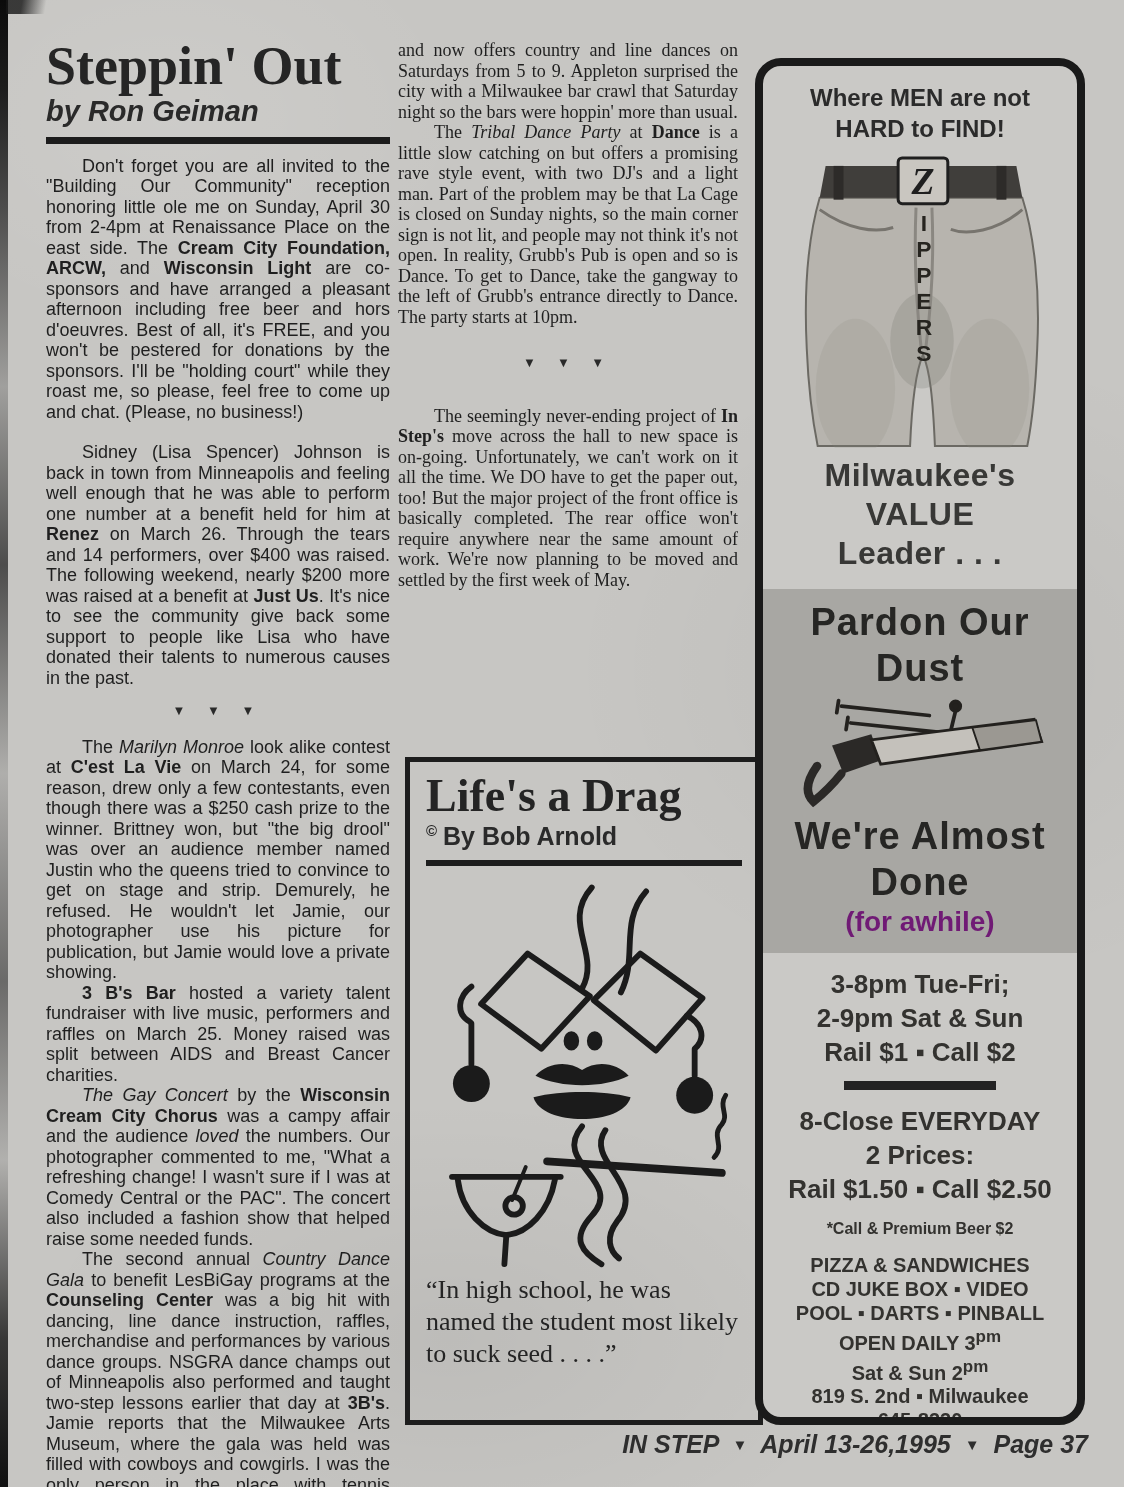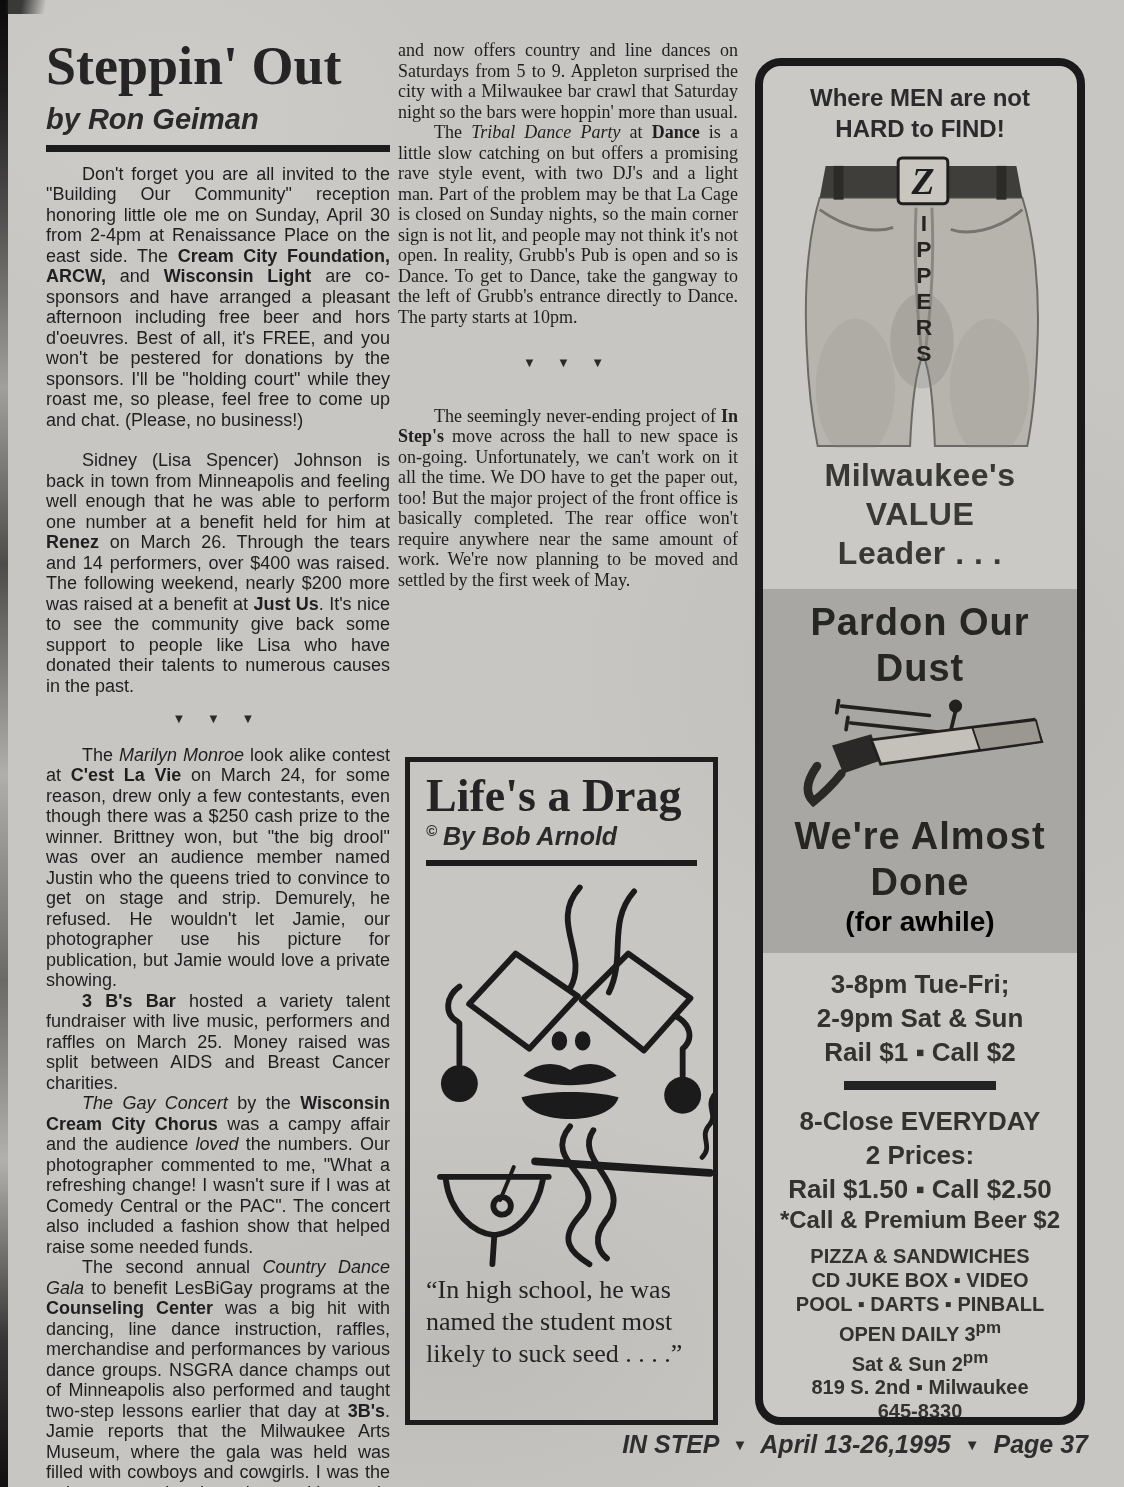--- a/index.html
+++ b/index.html
@@ -15,57 +15,57 @@
     background:linear-gradient(180deg,#0b0b0b 0%,#1d1d1d 6%,rgba(35,35,35,.75) 14%,rgba(70,70,70,.3) 26%,rgba(25,25,25,.7) 38%,rgba(80,80,80,.2) 52%,rgba(30,30,30,.55) 66%,rgba(90,90,90,.2) 78%,rgba(20,20,20,.8) 90%,#101010 100%);}
   .scan-corner{position:absolute;left:6px;top:0;width:52px;height:14px;
     background:linear-gradient(100deg,#161616 30%,transparent 75%);opacity:.8;border-radius:0 0 10px 0;}
 
   
   .col{position:absolute;}
   .col1{left:46px;top:38px;width:344px;}
   .col2{left:398px;top:40px;width:340px;}
   .title{margin:0;font-family:"Liberation Serif","DejaVu Serif",serif;font-weight:bold;
     font-size:54px;letter-spacing:0px;color:#252525;line-height:1.05;}
-  .byline{font-weight:bold;font-style:italic;font-size:29px;color:#2a2a2a;margin-top:8px;}
+  .byline{font-weight:bold;font-style:italic;font-size:29px;color:#2a2a2a;}
   .title-rule{height:7px;background:#1c1c1c;margin-top:9px;}
   .body-text{margin-top:12px;font-size:18px;line-height:20.5px;text-align:justify;color:#1f1f1f;}
   .col2 .body-text{margin-top:0;font-family:Liberation Serif, serif;}
   .article-p{margin:0;}
   .article-p.indent{text-indent:36px;}
   .article-p.gap{margin-top:20px;}
   .article-p .b{font-weight:bold;}
   .article-p .i{font-style:italic;}
   .sep{text-align:center;font-size:13px;letter-spacing:9px;color:#2a2a2a;margin:13px 0 15px;}
   .sep-big{margin:26px 0 32px;}
 
   
-  .cartoon-box{position:absolute;left:405px;top:757px;width:313px;height:668px;
+  .cartoon-box{position:absolute;left:405px;top:757px;width:358px;height:668px;
     border:5px solid #1d1d1d;box-sizing:border-box;padding:10px 16px;overflow:hidden;}
   .cartoon-title{font-family:"Liberation Serif","DejaVu Serif",serif;font-weight:bold;
     font-size:46px;color:#242424;line-height:1.05;}
-  .cartoon-byline{font-weight:bold;font-style:italic;font-size:25px;color:#2a2a2a;margin-top:2px;}
+  .cartoon-byline{font-weight:bold;font-size:25px;color:#2a2a2a;margin-top:2px;}
   .c-sym{font-size:60%;vertical-align:super;margin-right:6px;}
   .cartoon-rule{height:6px;background:#1d1d1d;margin-top:8px;}
   .cartoon-art{display:block;margin:6px auto 0;}
   .cartoon-caption{font-family:"Liberation Serif","DejaVu Serif",serif;font-size:26px;
     line-height:32px;color:#242424;margin-top:4px;}
 
   
   .ad{position:absolute;left:755px;top:58px;width:330px;height:1367px;box-sizing:border-box;
     border:8px solid #1a1a1a;border-radius:26px;background:#cac9c6;overflow:hidden;text-align:center;color:#2e2d2b;}
   .ad-headline{padding-top:16px;font-weight:bold;font-size:24px;line-height:31px;color:#2b2b2b;}
   .u{text-decoration-thickness:3px;text-underline-offset:4px;}
   .jeans-art{display:block;margin:6px auto 0;}
   .ad-value{margin-top:8px;font-weight:bold;font-size:32px;line-height:39px;color:#383836;letter-spacing:.5px;}
   .ad-dust{margin-top:16px;background:#a8a7a3;padding:10px 0 14px;}
   .dust-head{font-weight:bold;font-size:38px;line-height:46px;color:#262624;letter-spacing:1px;}
-  .dust-sub{font-weight:bold;font-size:28px;line-height:34px;color:#000000;}
+  .dust-sub{font-weight:bold;font-size:28px;line-height:34px;color:#701a75;}
   .hammer-art{display:block;margin:2px auto;}
   .ad-hours{margin-top:14px;font-weight:bold;font-size:26px;line-height:34px;color:#33322f;}
-  .ad-hours .note{font-size:24px;line-height:28px;}
+  .ad-hours .note{font-size:16px;line-height:28px;margin-top:9px;}
   .ad-divider{width:152px;height:9px;background:#232323;margin:12px auto;}
   .ad-amenities{margin-top:10px;font-weight:bold;font-size:20px;line-height:24px;color:#33322f;}
   .sup{font-size:17px;vertical-align:super;}
 
   
   .footer{position:absolute;right:36px;top:1430px;font-style:italic;font-weight:bold;
     font-size:25px;color:#2e2e2e;}
   .footer .tri{font-style:normal;font-size:15px;margin:0 7px;position:relative;top:-3px;}
 </style>
 </head>

